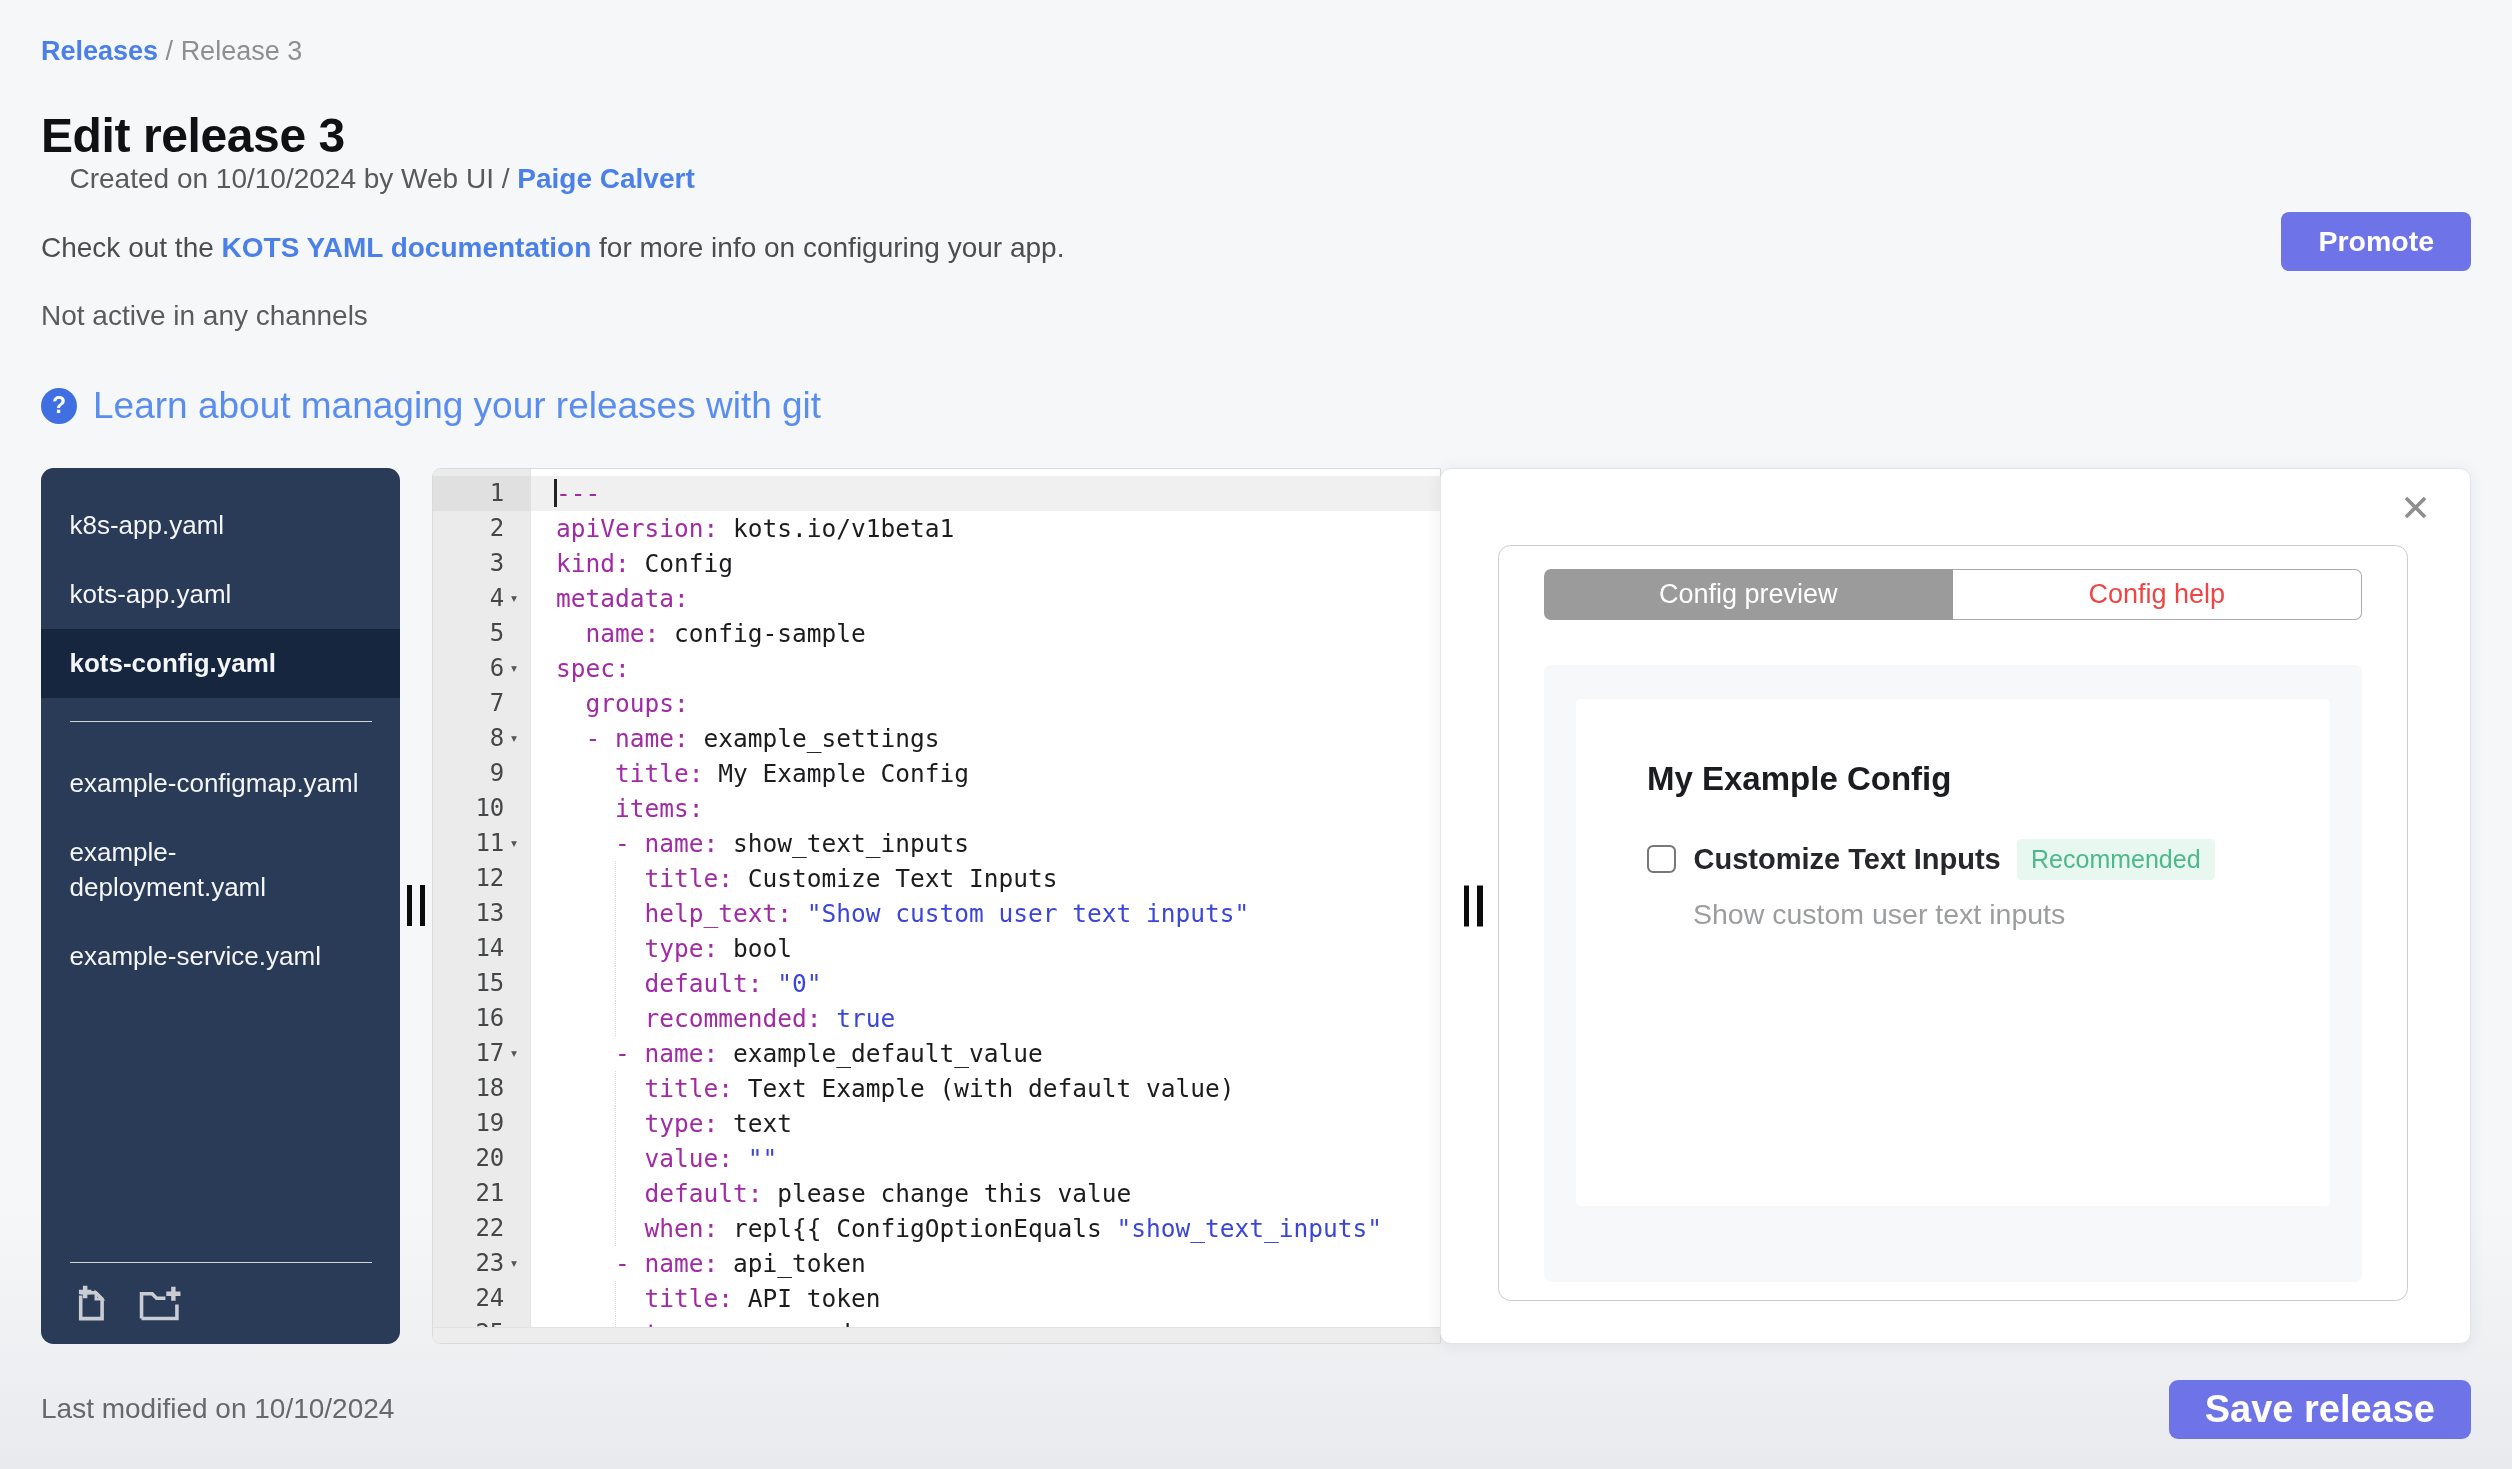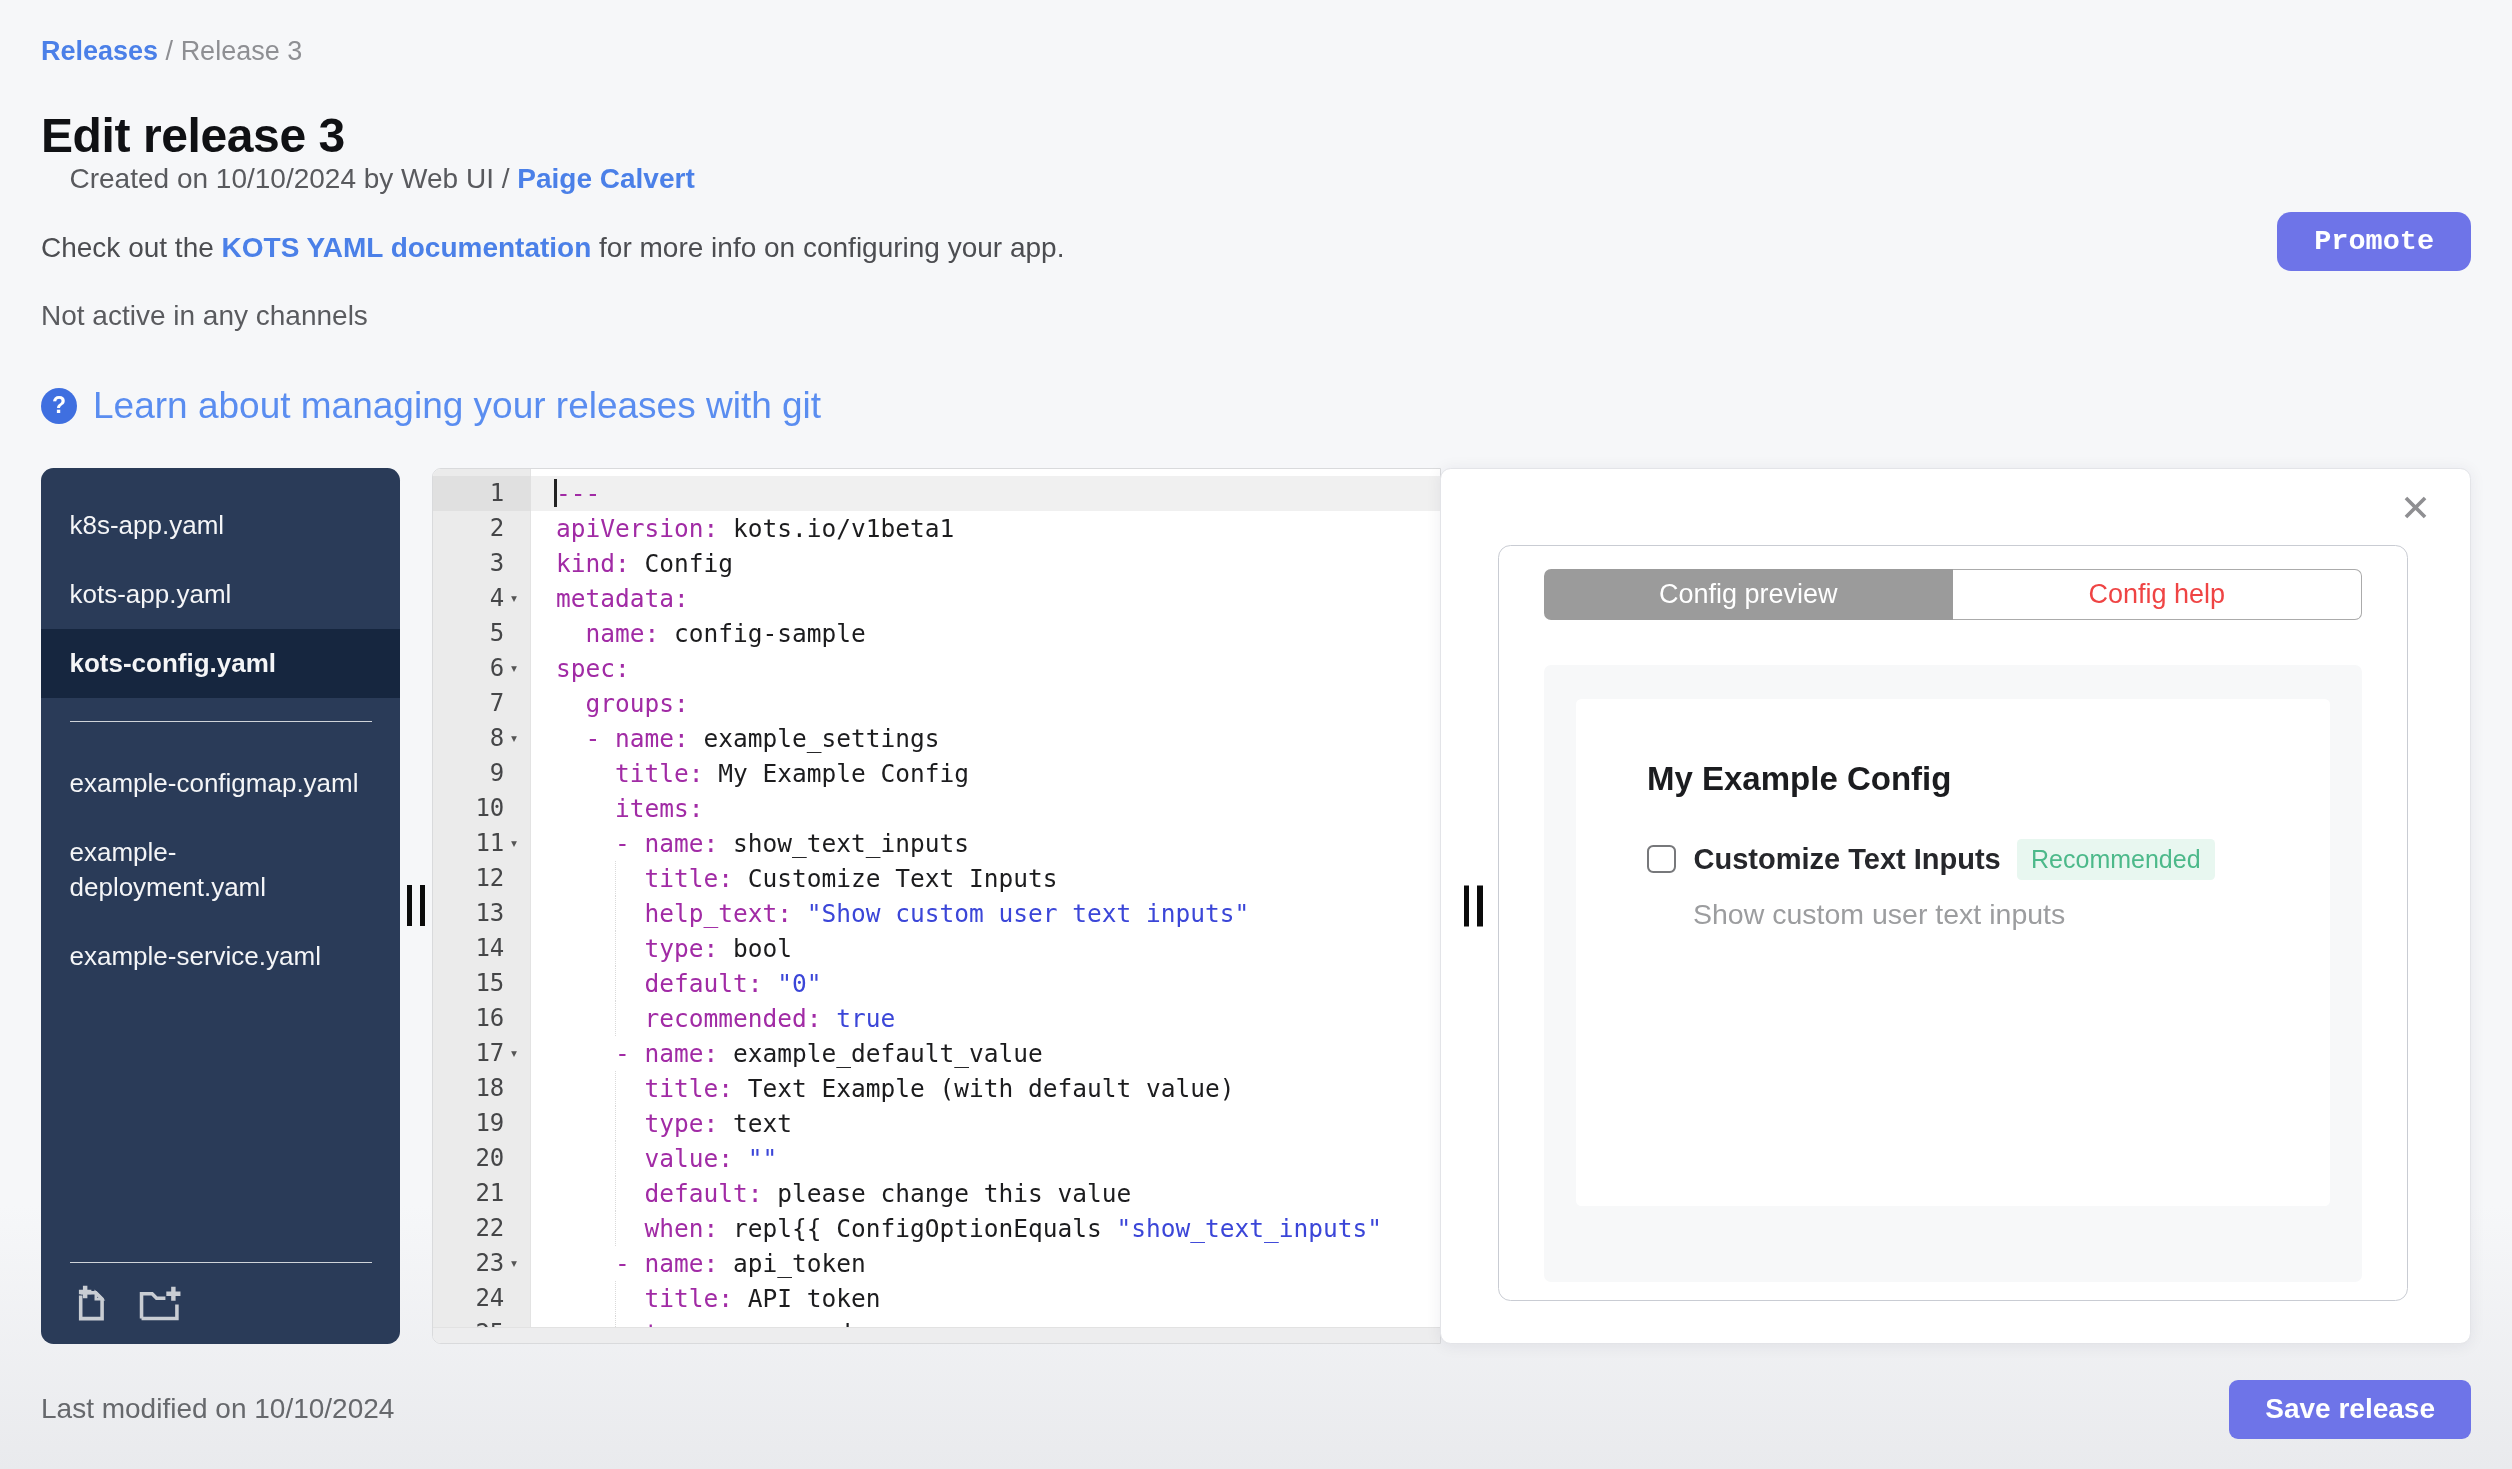--- a/index.html
+++ b/index.html
@@ -30,22 +30,22 @@
   .created{margin-left:28.5px;font-size:28px;color:#595a5e;}
   .created a{color:var(--accent-blue);text-decoration:none;font-weight:600;cursor:pointer;}
   .doc-line{margin-top:37px;font-size:28px;color:#4c4d51;}
   .doc-line .doc-link{color:var(--accent-blue);font-weight:600;cursor:pointer;}
   .channel-status{margin-top:36px;font-size:28px;color:#5a5b5f;}
   .learn-row{margin-top:53px;display:flex;align-items:center;gap:16px;}
   .help-badge{width:36px;height:36px;border-radius:50%;background:#3f6fe0;color:#fff;
     display:flex;align-items:center;justify-content:center;font-size:23px;font-weight:700;cursor:pointer;flex:none;}
   .learn-link{color:#5a8df0;font-size:37px;cursor:pointer;}
   .promote-btn{position:absolute;top:212px;right:41px;background:var(--primary-button);color:#fff;
-    border:none;border-radius:14px;font-size:28.5px;font-weight:700;padding:0 37px;height:59px;
-    font-family:Liberation Mono, monospace;cursor:pointer;}
+    border:none;border-radius:8px;font-size:28.5px;font-weight:700;padding:0 37px;height:59px;
+    font-family:Liberation Sans, sans-serif;cursor:pointer;}
 
   
   .panels{margin-top:41px;height:876px;display:flex;align-items:stretch;}
 
   
   .sidebar{width:359px;flex:none;background:var(--sidebar-bg);border-radius:12.5px;
     padding:23px 0 19.6px 0;display:flex;flex-direction:column;color:#f4f5f7;}
   .file-item{font-size:26px;padding:17px 28.5px;cursor:pointer;line-height:1.35;overflow-wrap:break-word;}
   .file-item.selected{background:var(--sidebar-selected-bg);font-weight:700;}
   .side-divider{border-top:1.8px solid #cfd3d9;margin:23px 28.5px 27px 28.5px;}
@@ -96,21 +96,21 @@
   .checkbox{width:28.5px;height:28.5px;border:2.7px solid #77787b;border-radius:6.2px;background:#fff;cursor:pointer;flex:none;}
   .item-label{margin-left:18px;font-size:29px;font-weight:700;color:#26272b;}
   .badge{margin-left:16px;background:var(--badge-green-bg);color:var(--badge-green-text);
     font-size:25px;padding:6.2px 14.3px;border-radius:4.5px;}
   .item-help{margin-top:18px;margin-left:46px;font-size:28.5px;color:#9c9d9f;}
 
   
   .footer{margin-top:36px;display:flex;align-items:center;justify-content:space-between;}
   .last-modified{font-size:28px;color:#66686c;}
   .save-btn{background:var(--primary-button);color:#fff;border:none;border-radius:9px;
-    font-size:28px;font-weight:700;padding:0 36px;height:59px;font-family:inherit;cursor:pointer;}
+    font-size:38px;font-weight:700;padding:0 36px;height:59px;font-family:inherit;cursor:pointer;}
 </style>
 </head>
 <body>
 
 <div class="page">
 
   <div class="breadcrumb">
     <span class="bc-link">Releases</span><span class="bc-sep"> / </span><span class="bc-current">Release 3</span>
   </div>
 

